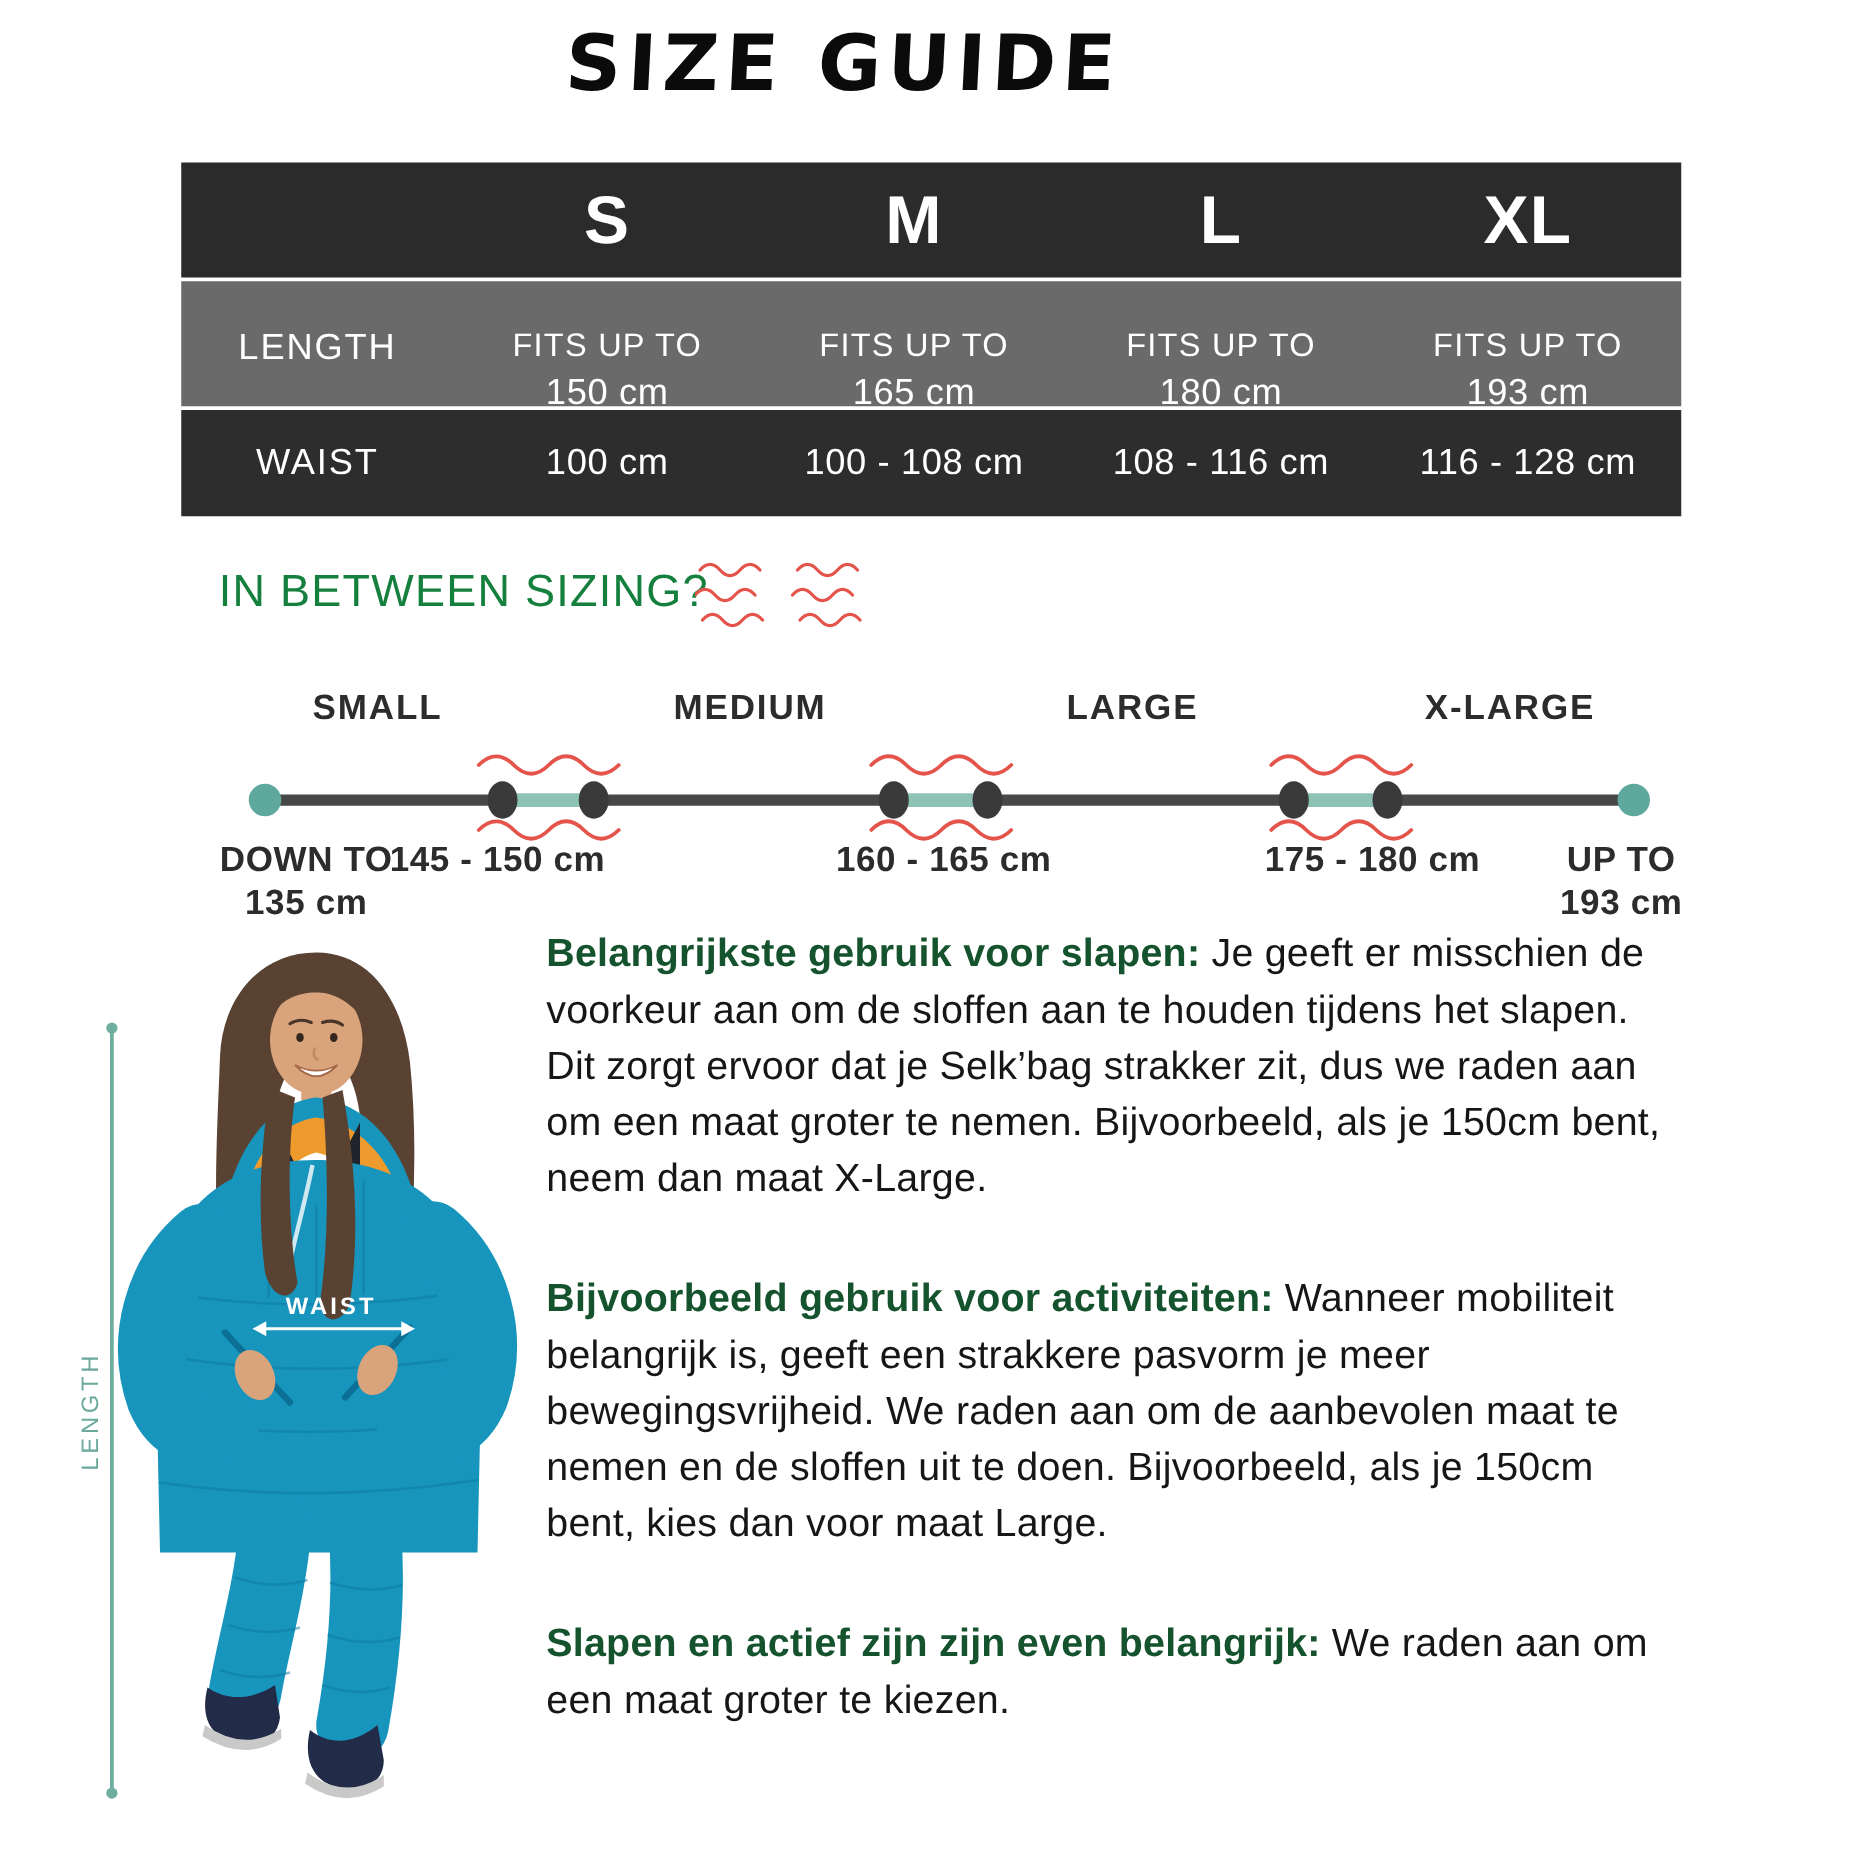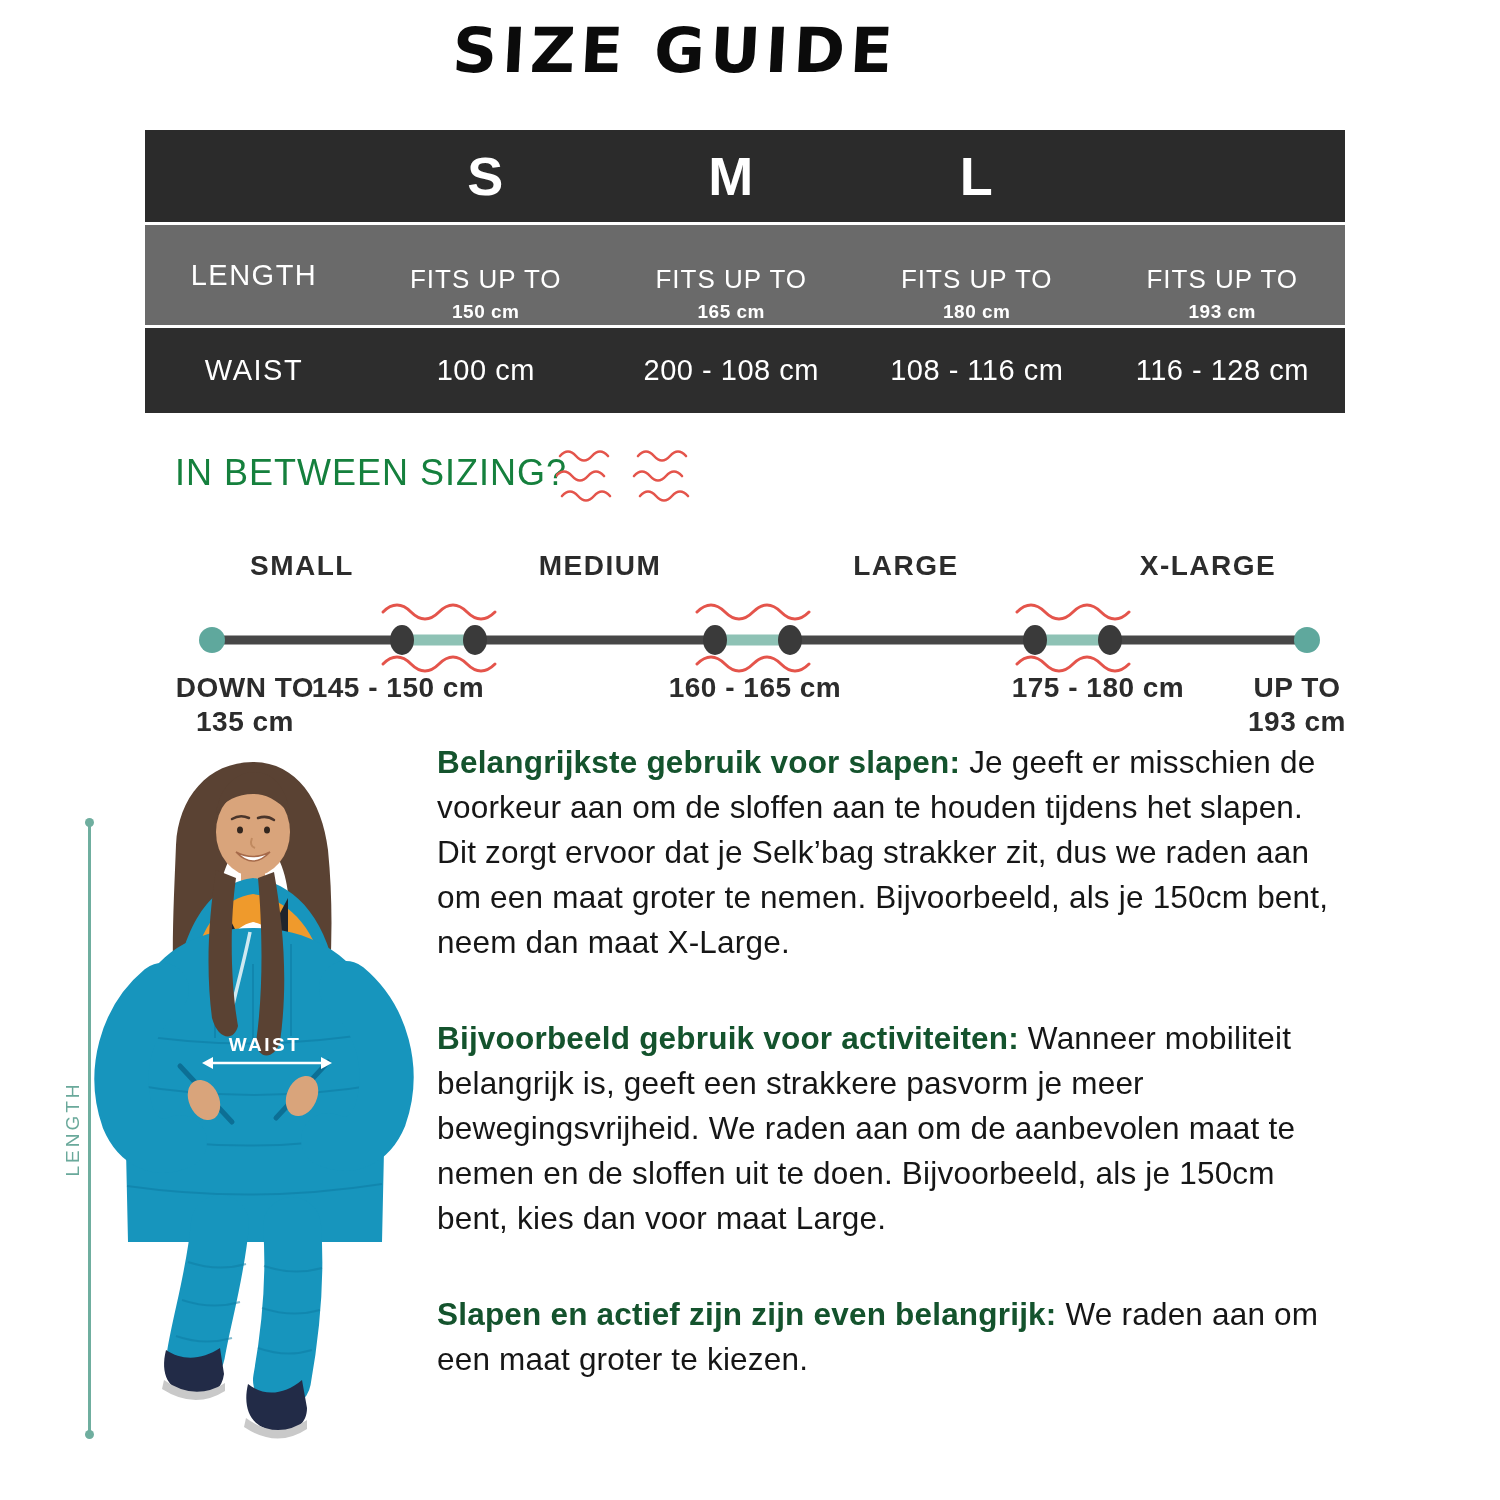--- a/index.html
+++ b/index.html
@@ -14,21 +14,21 @@
   
   .size-table{position:absolute;left:145px;top:130px;width:1200px;}
   .t-row{display:grid;grid-template-columns:218px repeat(4,1fr);align-items:center;margin-bottom:3px;}
   .t-row.header{height:92px;background:#2b2b2b;}
   .t-row.length{height:100px;background:#6a6a6a;}
   .t-row.waist{height:85px;background:#2d2d2d;}
   .t-cell{text-align:center;color:#fff;}
   .t-cell.sz{font-size:54px;font-weight:800;letter-spacing:1px;}
   .t-cell.rowlabel{font-size:29px;font-weight:400;letter-spacing:1.5px;}
   .fits{font-size:26px;font-weight:500;letter-spacing:1px;margin-bottom:6px;margin-top:36px;}
-  .cmval{font-size:19px;font-weight:700;letter-spacing:.5px;}
+  .cmval{font-size:29px;font-weight:400;letter-spacing:.5px;}
   .t-cell.wv{font-size:29px;font-weight:400;letter-spacing:.5px;}
 
   
   .between-heading{position:absolute;left:175px;top:452px;font-size:36px;font-weight:500;
                    color:#15803d;letter-spacing:1px;}
   .between-squiggle{position:absolute;left:556px;top:446px;}
 
   
   .scale-svg{position:absolute;left:150px;top:540px;}
   .scale-label{font-size:28px;font-weight:600;letter-spacing:1.5px;fill:#2c2c2c;
@@ -60,20 +60,21 @@
 <div class="page">
 
   <div class="title">SIZE GUIDE</div>
 
   <div class="size-table">
     <div class="t-row header">
       <div class="t-cell"></div>
       <div class="t-cell sz">S</div>
       <div class="t-cell sz">M</div>
       <div class="t-cell sz">L</div>
+      <div class="t-cell sz">XL</div>
     </div>
     <div class="t-row length">
       <div class="t-cell rowlabel">LENGTH</div>
       <div class="t-cell">
         <div class="fits">FITS UP TO</div>
         <div class="cmval">150 cm</div>
       </div>
       <div class="t-cell">
         <div class="fits">FITS UP TO</div>
         <div class="cmval">165 cm</div>
@@ -83,21 +84,21 @@
         <div class="cmval">180 cm</div>
       </div>
       <div class="t-cell">
         <div class="fits">FITS UP TO</div>
         <div class="cmval">193 cm</div>
       </div>
     </div>
     <div class="t-row waist">
       <div class="t-cell rowlabel">WAIST</div>
       <div class="t-cell wv">100 cm</div>
-      <div class="t-cell wv">200 - 108 cm</div>
+      <div class="t-cell wv">100 - 108 cm</div>
       <div class="t-cell wv">108 - 116 cm</div>
       <div class="t-cell wv">116 - 128 cm</div>
     </div>
   </div>
 
   <div class="between-heading">IN BETWEEN SIZING?</div>
   <svg class="between-squiggle" width="156" height="58" viewBox="0 0 156 58">
     <g stroke="#e4544b" stroke-width="2.6" fill="none" stroke-linecap="round">
       <path d="M4,10 q8,-9 16,0 t16,0 t16,0"></path>
       <path d="M82,10 q8,-9 16,0 t16,0 t16,0"></path>

